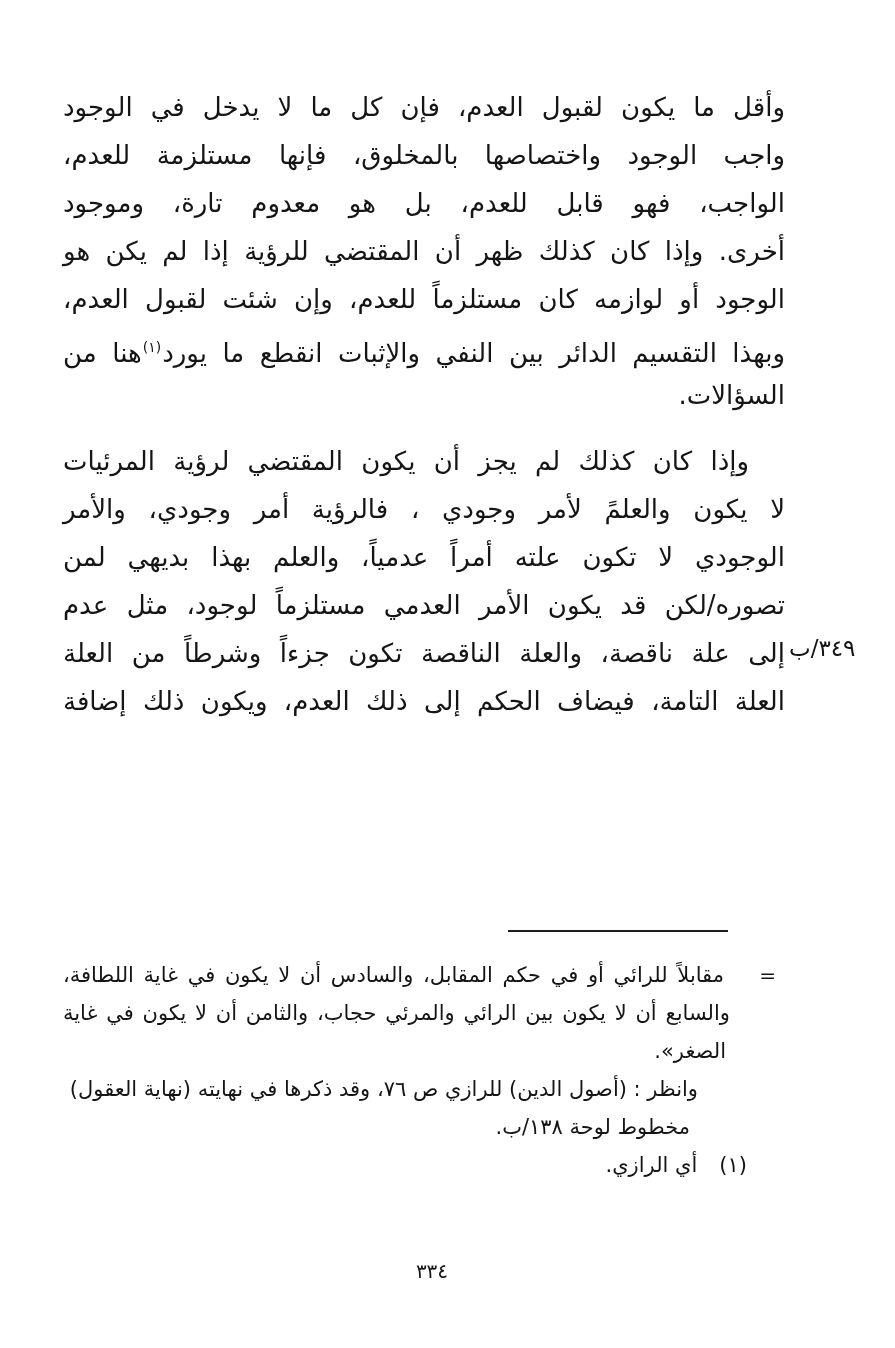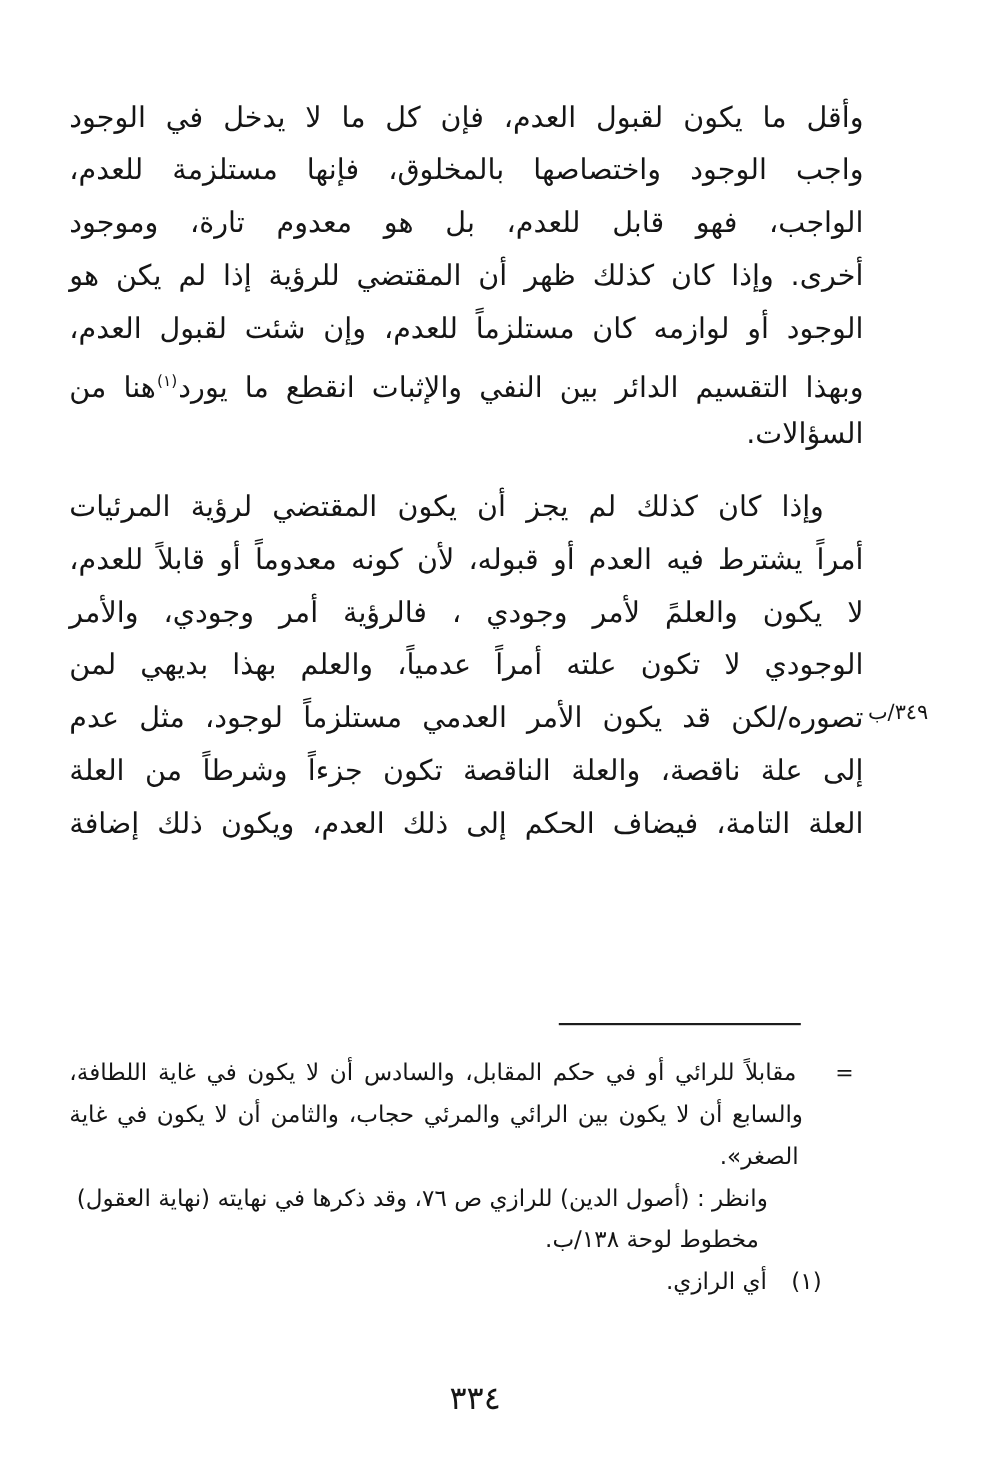--- a/index.html
+++ b/index.html
@@ -51,21 +51,21 @@
     vertical-align: 10px;
     margin: 0 1px;
   }
   
   .folio-note {
     position: absolute;
     top: 634px;
     right: 26px;
     width: 80px;
     direction: rtl;
-    font-size: 19px;
+    font-size: 23px;
     line-height: 28px;
     text-align: left;
     white-space: nowrap;
   }
   
   .fn-separator {
     position: absolute;
     top: 930px;
     left: 508px;
     width: 220px;
@@ -126,21 +126,21 @@
   .fn-item-marker {
     margin-left: 22px;
   }
   
   .page-number {
     position: absolute;
     top: 1252px;
     left: 0;
     width: 864px;
     text-align: center;
-    font-size: 29px;
+    font-size: 20px;
     line-height: 38px;
     direction: rtl;
   }
 </style>
 </head>
 <body>
 
 <div class="page">
 
   <div class="main-text">
@@ -150,21 +150,20 @@
       <div class="bline">واجب الوجود واختصاصها بالمخلوق، فإنها مستلزمة للعدم،</div>
       <div class="bline">الواجب،  فهو   قابل  للعدم،  بل هو  معدوم  تارة،  وموجود</div>
       <div class="bline">أخرى. وإذا كان كذلك ظهر أن المقتضي للرؤية إذا لم يكن هو</div>
       <div class="bline">الوجود أو لوازمه كان مستلزماً للعدم، وإن شئت لقبول العدم،</div>
       <div class="bline"><span>وبهذا التقسيم الدائر بين النفي والإثبات انقطع ما يورد</span><span class="fn-sup">(١)</span><span>هنا من</span></div>
       <div class="bline last-short">السؤالات.</div>
     </div>
 
     <div class="para2">
       <div class="bline indent-first">وإذا كان كذلك لم يجز أن يكون المقتضي لرؤية المرئيات</div>
-      <div class="bline">أمراً يشترط فيه العدم أو قبوله، لأن كونه معدوماً أو قابلاً للعدم،</div>
       <div class="bline">لا يكون والعلمً لأمر وجودي ، فالرؤية أمر وجودي، والأمر</div>
       <div class="bline">الوجودي لا تكون علته أمراً عدمياً، والعلم بهذا بديهي لمن</div>
       <div class="bline">تصوره/لكن قد يكون الأمر العدمي مستلزماً لوجود، مثل عدم</div>
       <div class="bline">إلى علة ناقصة، والعلة الناقصة تكون جزءاً وشرطاً من العلة</div>
       <div class="bline">العلة التامة، فيضاف الحكم إلى ذلك العدم، ويكون ذلك إضافة</div>
     </div>
 
   </div>
 
   <div class="folio-note">٣٤٩/ب</div>

